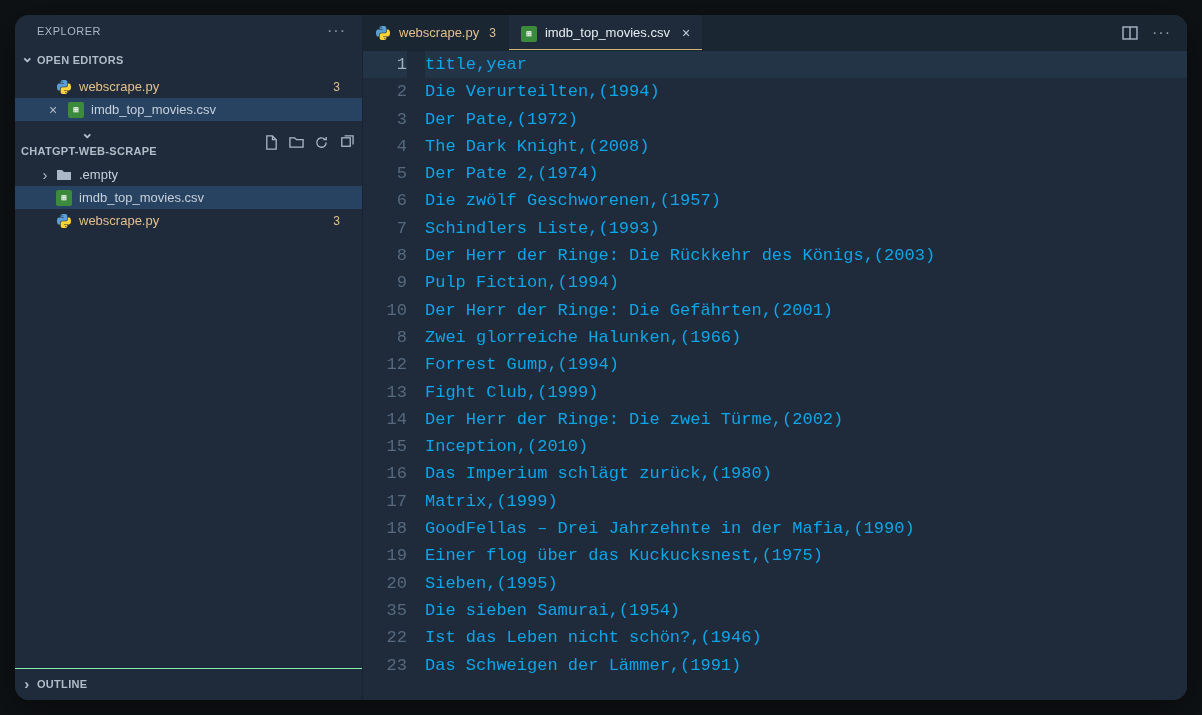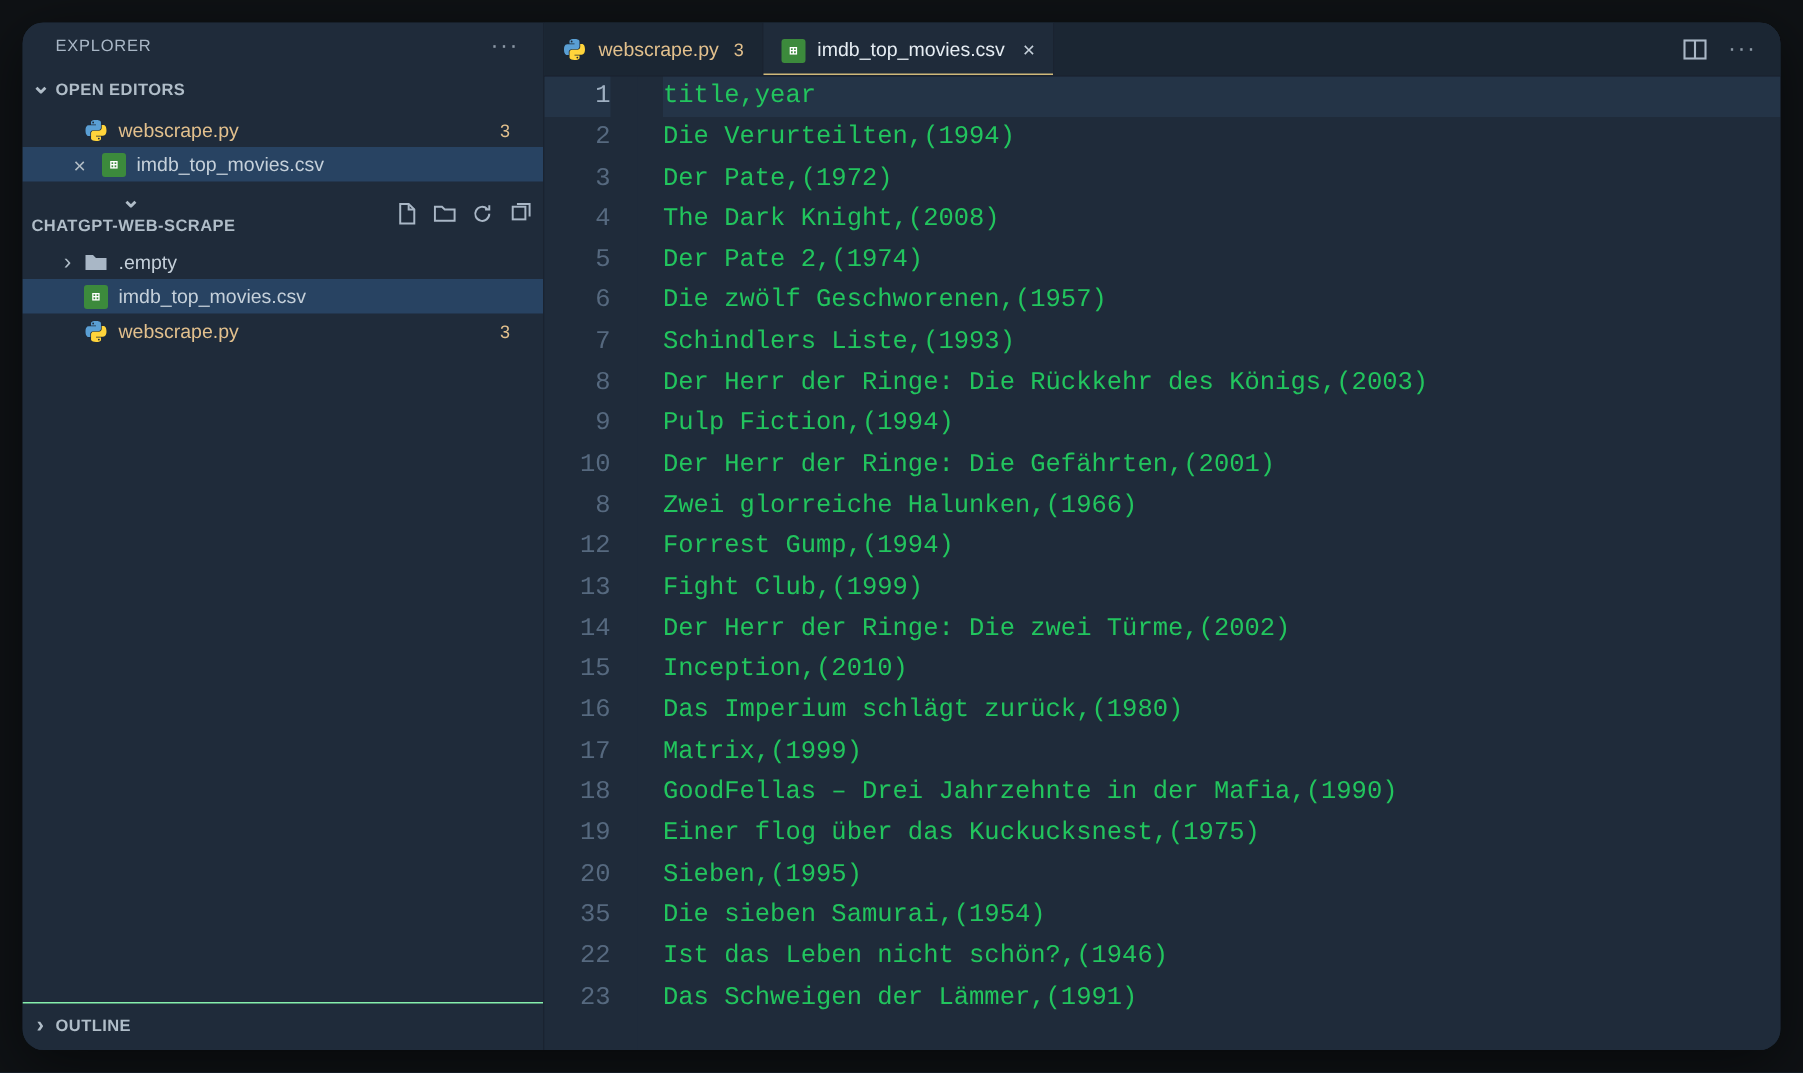--- a/index.html
+++ b/index.html
@@ -137,23 +137,22 @@
   .gutter {
     width: 62px;
     text-align: right;
     padding-right: 18px;
     color: #56697f;
     user-select: none;
     background: #1f2b3a;
   }
   .code {
     flex: 1;
-    color: #22c55e;
+    color: #0ea5e9;
     white-space: pre;
-    margin-left: 17px;
   }
   .line { height: 27.3px; }
   .line.current { background: #243447; }
   .gutter .line.current { color: #9fb0c2; }
   .fi-csvwrap { display: inline-flex; width: 16px; height: 16px; background: #3c8a3c; border-radius: 2px; color: #fff; font-size: 7px; align-items: center; justify-content: center; font-weight: 700; font-family: sans-serif; }
   .py-icon { display: inline-flex; width: 16px; height: 16px; align-items: center; justify-content: center; }
   .py-icon svg { width: 16px; height: 16px; }
   .chev-right::before { content: '›'; display: inline-block; font-size: 15px; }
   .chev-down::before { content: '⌄'; display: inline-block; font-size: 15px; position: relative; top: -3px; }
 </style>

